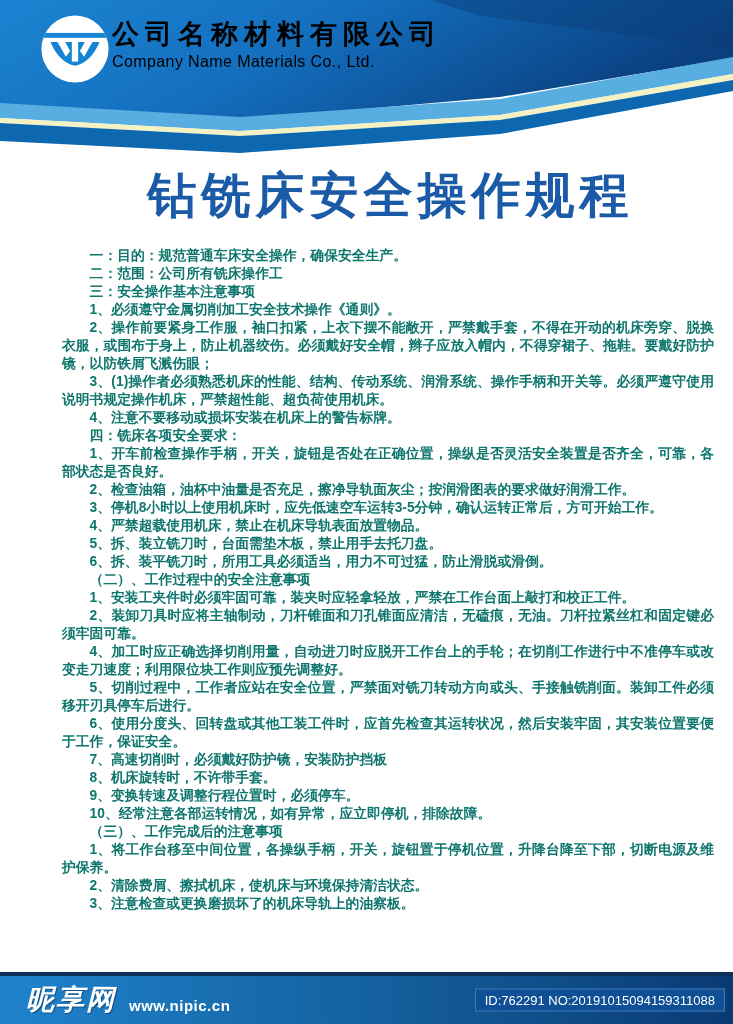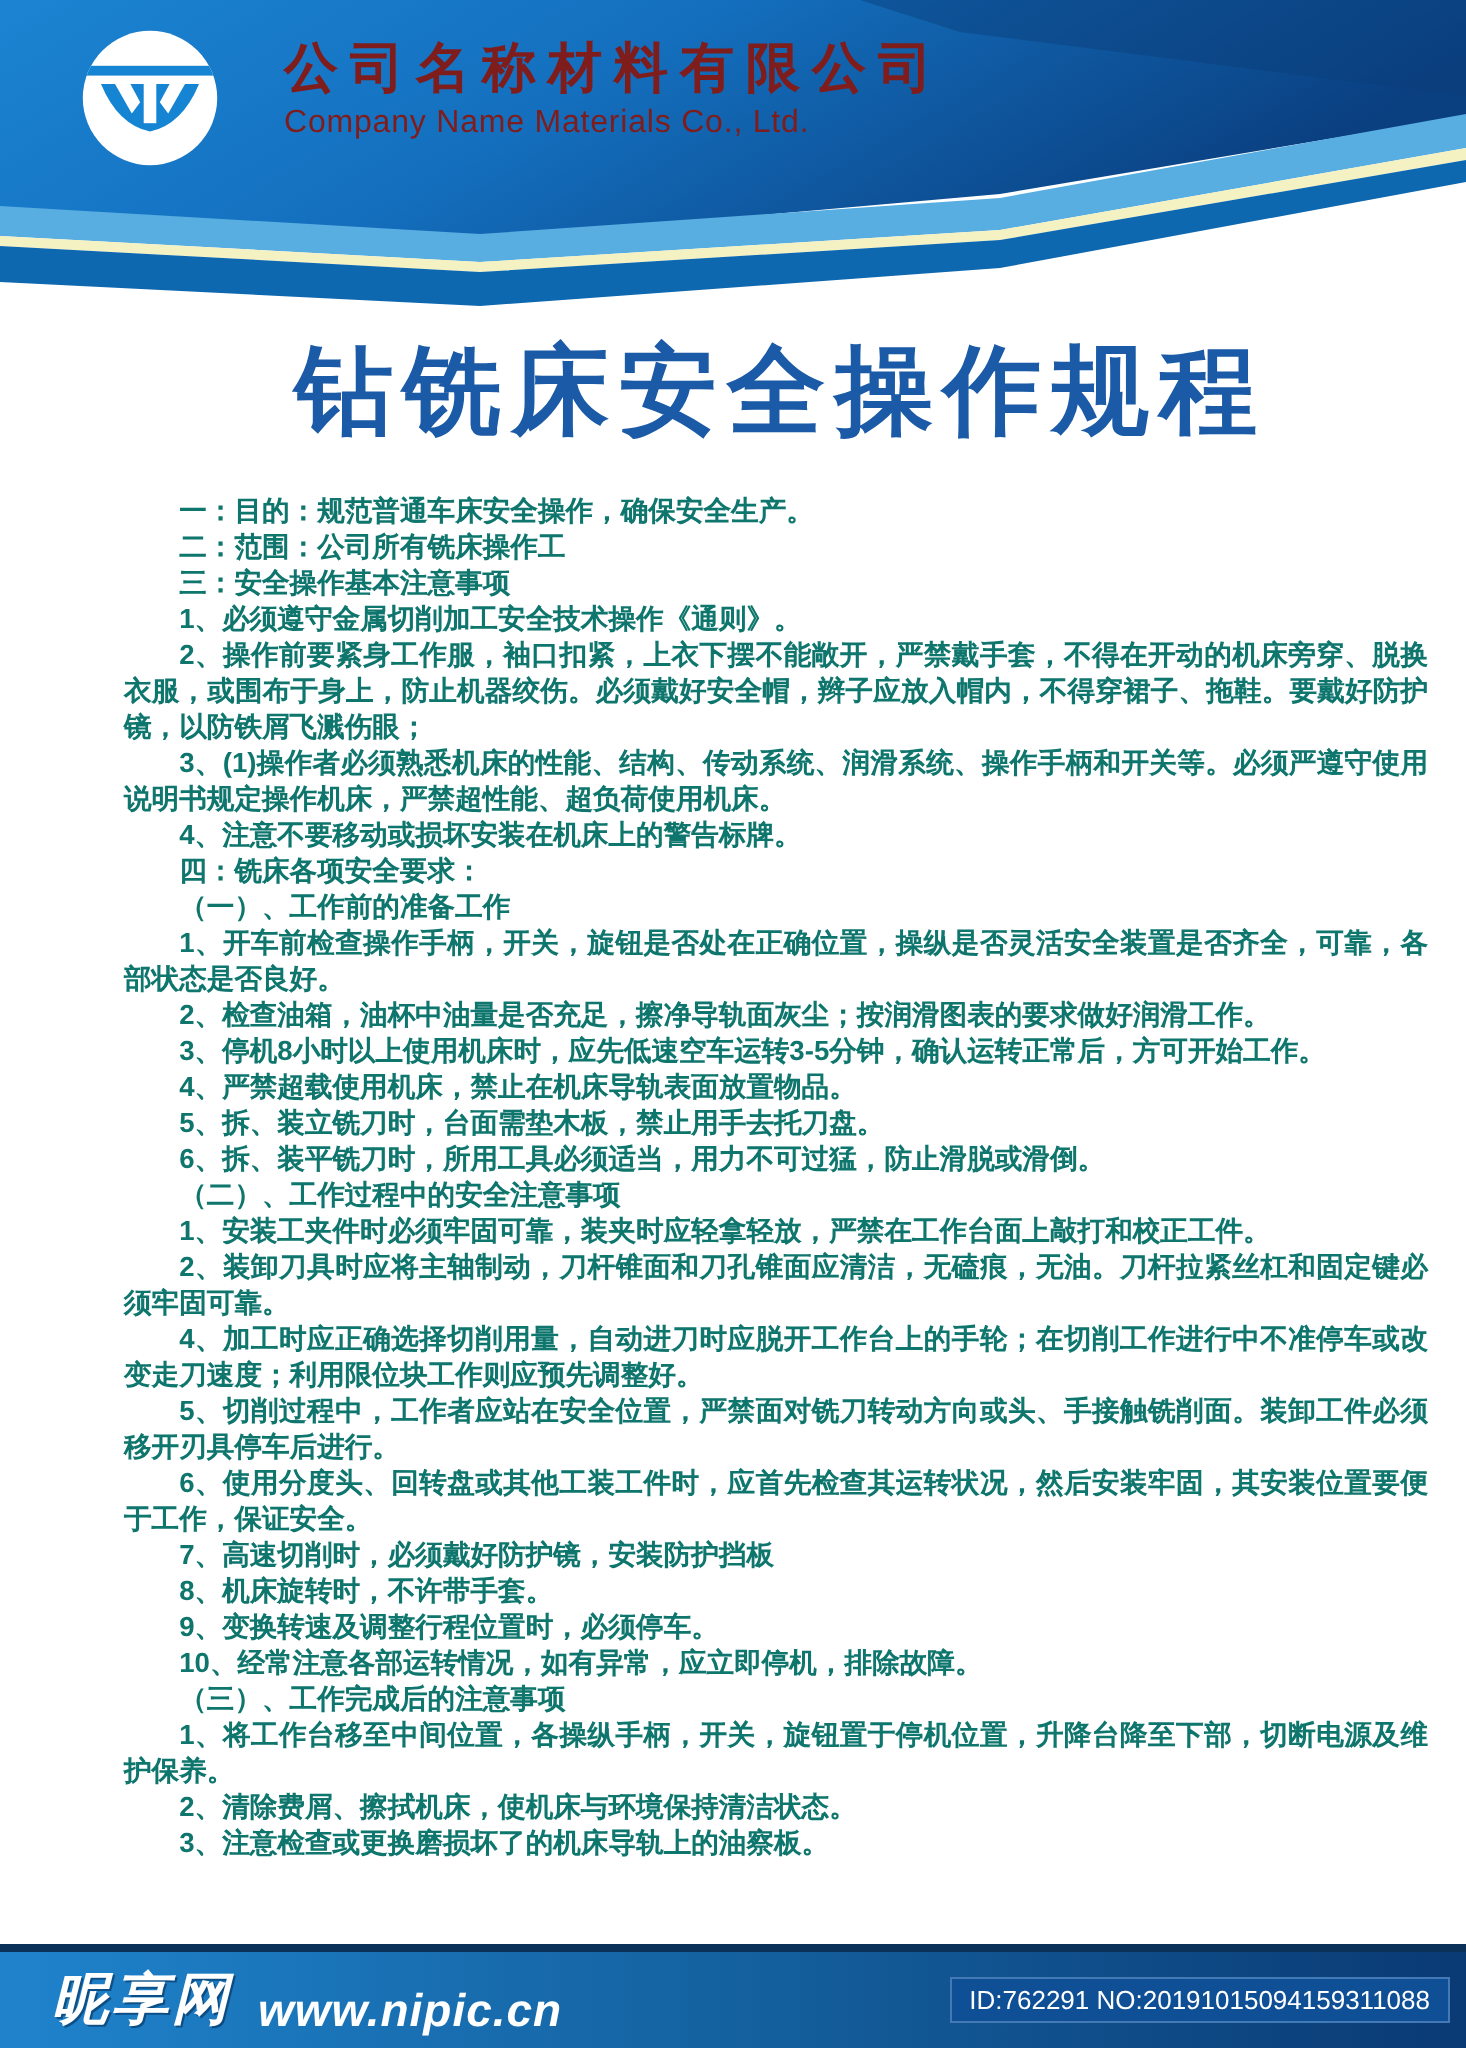--- a/index.html
+++ b/index.html
@@ -5,21 +5,21 @@
   html,body { margin:0; padding:0; background:#e8e8e8; }
   .page {
     position:relative; width:733px; height:1024px; margin:0 auto;
     background:#ffffff; overflow:hidden;
     font-family:"Liberation Sans","DejaVu Sans",sans-serif;
   }
 
   
   .header-bg { position:absolute; top:0; left:0; width:733px; height:160px; display:block; }
   .logo { position:absolute; top:14px; left:40px; width:70px; height:70px; }
-  .company { position:absolute; left:142px; top:18px; color:#7f1d1d; }
+  .company { position:absolute; left:112px; top:18px; color:#000000; }
   .company-zh { font-size:27px; font-weight:bold; letter-spacing:6px; line-height:1.2; }
   .company-en { font-size:16px; margin-top:3px; letter-spacing:0.4px; font-weight:500; }
 
   
   .doc-title {
     position:absolute; top:163px; left:0; width:100%;
     text-align:center; font-size:49px; font-weight:900;
     color:#1a5aa6; letter-spacing:5px;
     font-family:"DejaVu Sans","Liberation Sans",sans-serif;
     margin-left:24px;
@@ -37,21 +37,21 @@
   .page-footer {
     position:absolute; left:0; right:0; bottom:0; height:48px;
     border-top:4px solid #0c3158;
     background:linear-gradient(90deg,#1f83cc 0%,#14619f 50%,#0a3a74 100%);
     display:flex; align-items:center; color:#ffffff;
   }
   .site-logo {
     margin-left:26px; font-size:28px; font-weight:900; font-style:italic;
     letter-spacing:2px; text-shadow:1px 1px 0 rgba(0,40,80,.55);
   }
-  .site-url { margin-left:13px; font-size:23px; font-weight:bold; font-style:italic; letter-spacing:0.5px;margin-top:11px; }
+  .site-url { margin-left:13px; font-size:15px; font-weight:bold; letter-spacing:0.5px;margin-top:11px; }
   .id-box {
     position:absolute; right:8px; top:50%; transform:translateY(-50%);
     background:#0f4f96; border:1px solid rgba(130,175,220,.45);
     padding:3px 9px; font-size:13px; white-space:nowrap;
   }
 </style>
 </head>
 <body>
 
 <div class="page">
@@ -96,21 +96,20 @@
 
   <div class="doc-body">
       <p>一：目的：规范普通车床安全操作，确保安全生产。</p>
       <p>二：范围：公司所有铣床操作工</p>
       <p>三：安全操作基本注意事项</p>
       <p>1、必须遵守金属切削加工安全技术操作《通则》。</p>
       <p>2、操作前要紧身工作服，袖口扣紧，上衣下摆不能敞开，严禁戴手套，不得在开动的机床旁穿、脱换衣服，或围布于身上，防止机器绞伤。必须戴好安全帽，辫子应放入帽内，不得穿裙子、拖鞋。要戴好防护镜，以防铁屑飞溅伤眼；</p>
       <p>3、(1)操作者必须熟悉机床的性能、结构、传动系统、润滑系统、操作手柄和开关等。必须严遵守使用说明书规定操作机床，严禁超性能、超负荷使用机床。</p>
       <p>4、注意不要移动或损坏安装在机床上的警告标牌。</p>
       <p>四：铣床各项安全要求：</p>
-      <p>（一）、工作前的准备工作</p>
       <p>1、开车前检查操作手柄，开关，旋钮是否处在正确位置，操纵是否灵活安全装置是否齐全，可靠，各部状态是否良好。</p>
       <p>2、检查油箱，油杯中油量是否充足，擦净导轨面灰尘；按润滑图表的要求做好润滑工作。</p>
       <p>3、停机8小时以上使用机床时，应先低速空车运转3-5分钟，确认运转正常后，方可开始工作。</p>
       <p>4、严禁超载使用机床，禁止在机床导轨表面放置物品。</p>
       <p>5、拆、装立铣刀时，台面需垫木板，禁止用手去托刀盘。</p>
       <p>6、拆、装平铣刀时，所用工具必须适当，用力不可过猛，防止滑脱或滑倒。</p>
       <p>（二）、工作过程中的安全注意事项</p>
       <p>1、安装工夹件时必须牢固可靠，装夹时应轻拿轻放，严禁在工作台面上敲打和校正工件。</p>
       <p>2、装卸刀具时应将主轴制动，刀杆锥面和刀孔锥面应清洁，无磕痕，无油。刀杆拉紧丝杠和固定键必须牢固可靠。</p>
       <p>4、加工时应正确选择切削用量，自动进刀时应脱开工作台上的手轮；在切削工作进行中不准停车或改变走刀速度；利用限位块工作则应预先调整好。</p>

